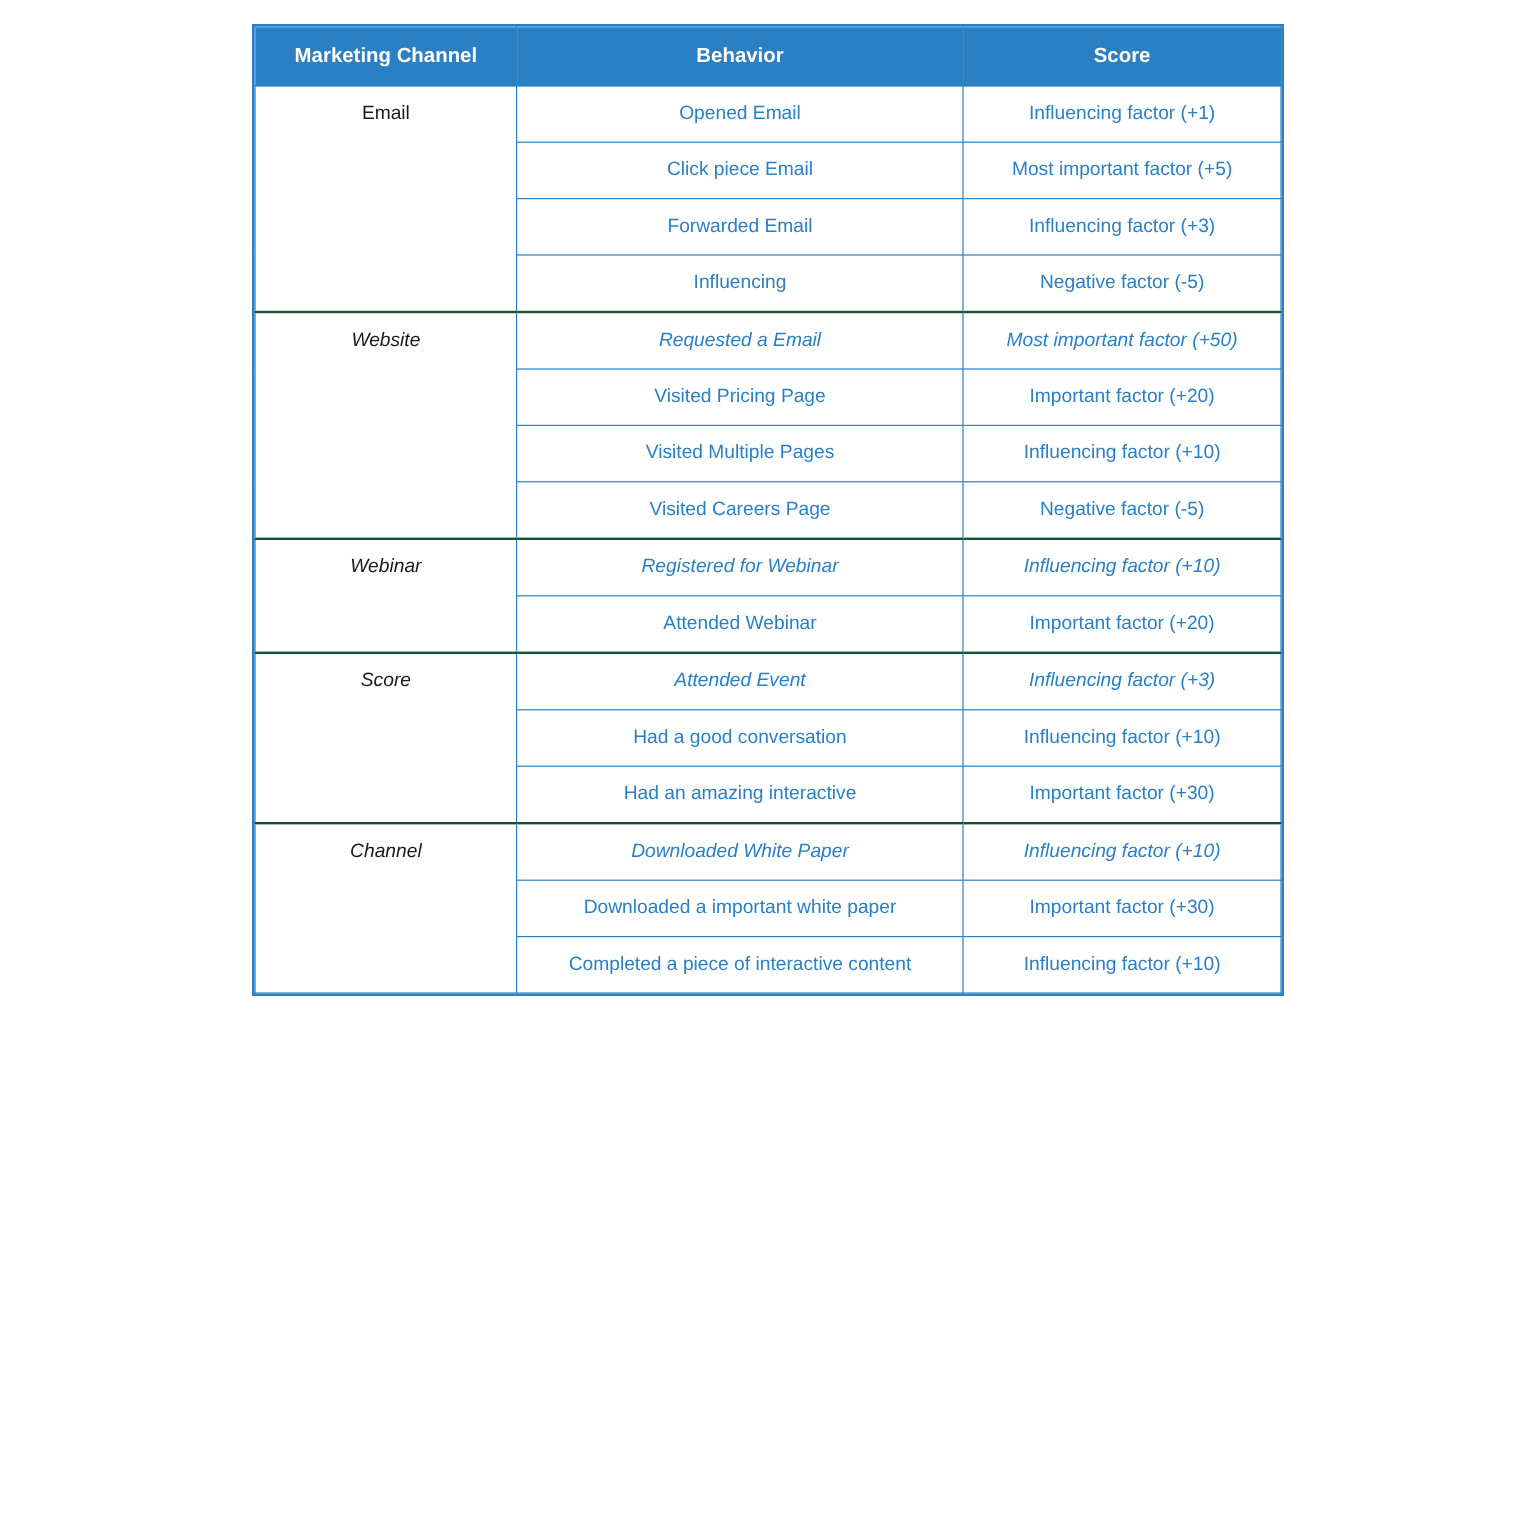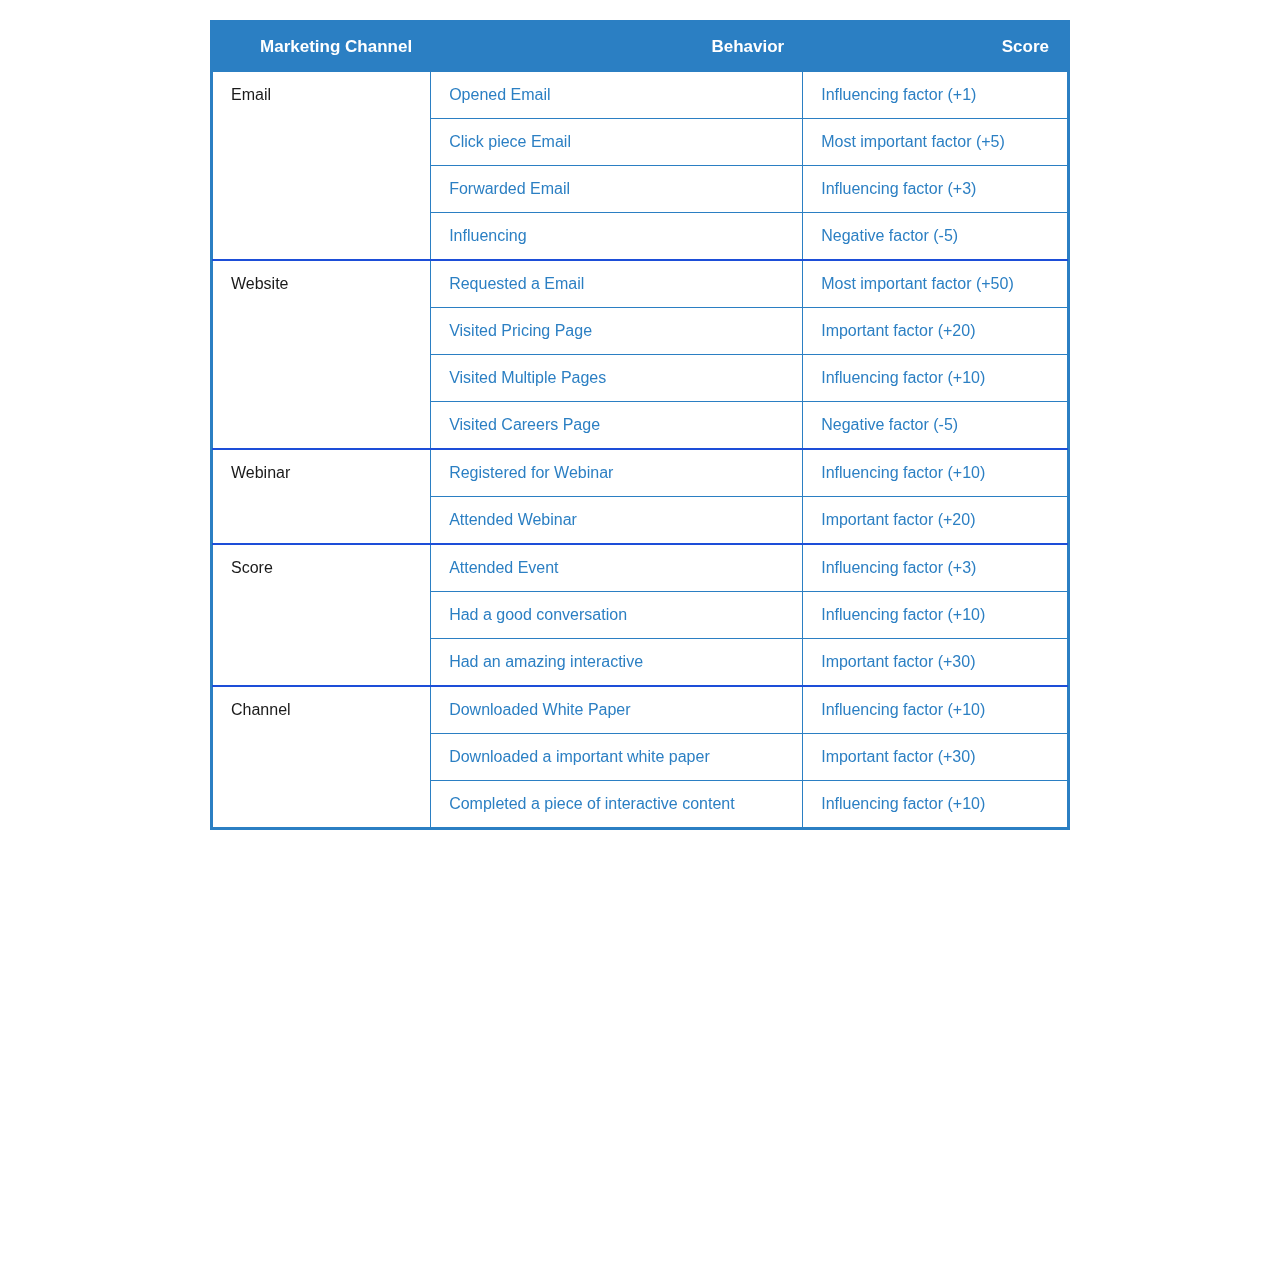--- a/index.html
+++ b/index.html
@@ -29,40 +29,42 @@
       width: 100%;
       border-collapse: collapse;
     }
 
     thead tr th {
       background-color: #2b7fc3;
       color: #ffffff;
       font-weight: bold;
       font-size: 17px;
       padding: 14px 18px;
-      text-align: right;
+      text-align: center;
       border: 1px solid #2b7fc3;
     }
 
     tbody td {
       padding: 14px 18px;
       font-size: 16px;
       color: #2b7fc3;
       border: 1px solid #2b7fc3;
       vertical-align: top;
+      text-align: center;
     }
 
     .channel-cell {
       color: #1a1a1a;
       font-size: 16px;
       vertical-align: top;
     }
 
     .group-separator td {
-      border-top: 2px solid #1d4ed8;
+      border-top: 2px solid #14532d;
+      font-style: italic;
     }
   </style>
 </head>
 <body>
 
 <div class="table-wrapper">
   <table>
     <thead>
       <tr>
         <th>Marketing Channel</th>

